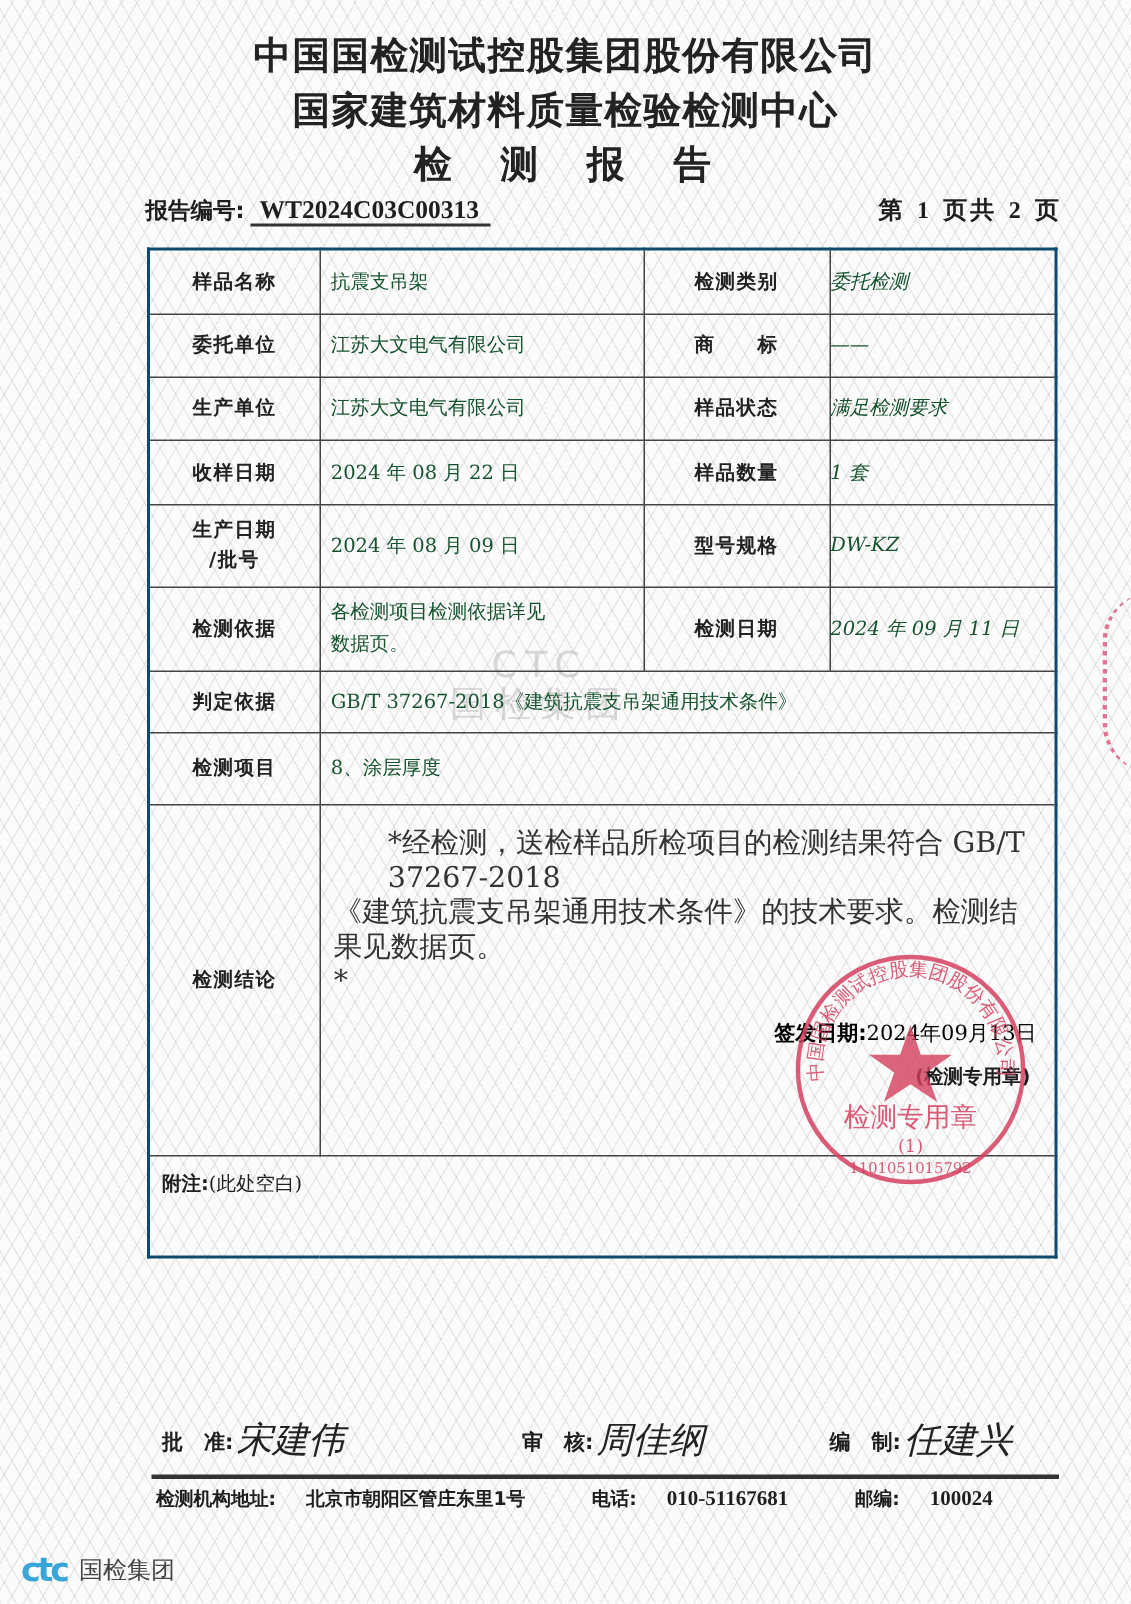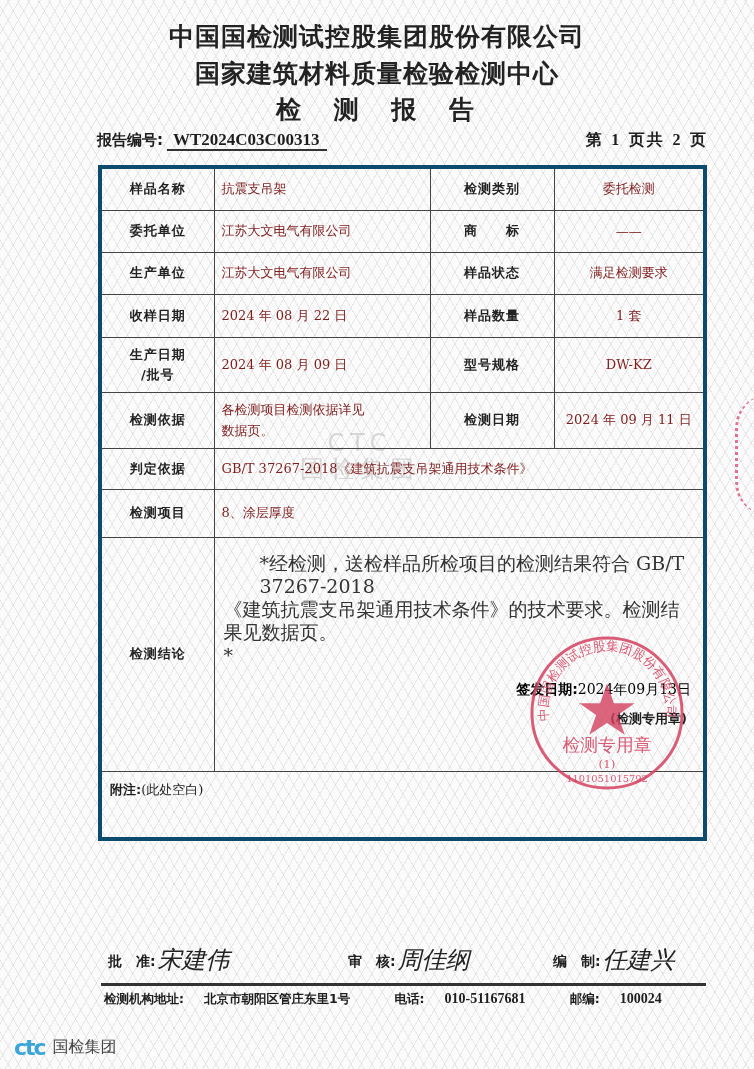--- a/index.html
+++ b/index.html
@@ -15,25 +15,25 @@
   .abs { position: absolute; }
   .title { left: 0; width: 754px; text-align: center; font-weight: bold; font-family: "DejaVu Sans", sans-serif; color: #222; }
   .t1 { top: 20px; font-size: 25px; letter-spacing: 1px; }
   .t2 { top: 57px; font-size: 25px; letter-spacing: 1px; }
   .t3 { top: 93px; font-size: 25px; letter-spacing: 12px; padding-left: 8px; box-sizing: border-box; }
   .report-no { left: 97px; top: 130px; font-size: 15px; font-weight: bold; font-family: "DejaVu Sans", sans-serif; }
   .report-no .val { font-family: "Liberation Serif", serif; font-size: 17px; border-bottom: 2px solid #333; padding: 0 8px 0 6px; margin-left: 4px; }
   .page-info { right: 46px; top: 130px; font-size: 16px; font-weight: bold; font-family: "DejaVu Sans", sans-serif; letter-spacing: 2px; }
   .page-info .num { font-family: "Liberation Serif", serif; }
 
-  table.report { position: absolute; left: 98px; top: 165px; width: 605px; border-collapse: collapse; border: 4px solid #0c4a6e; table-layout: fixed; }
+  table.report { position: absolute; left: 98px; top: 165px; width: 605px; border-collapse: collapse; border: 2px solid #0c4a6e; table-layout: fixed; }
   table.report td { border: 1px solid #444; padding: 0; font-size: 13px; vertical-align: middle; }
   td.lbl { font-family: "DejaVu Sans", sans-serif; font-weight: bold; font-size: 15px; text-align: center; letter-spacing: 1px; color: #222; }
-  td.val { padding-left: 7px !important; color: #7f1d1d; font-family: "DejaVu Serif", serif; }
-  td.val.center { text-align: center; padding-left: 0 !important; }
+  td.val { padding-left: 7px !important; color: #14532d; font-family: "DejaVu Serif", serif; }
+  td.val.center { padding-left: 0 !important; font-style: italic; }
   .conclusion-text { position: absolute; left: 9px; top: 14px; right: 8px; font-size: 19px; line-height: 23px; color: #333; }
   .conclusion-text .indent { padding-left: 36px; }
   .issue-date { position: absolute; right: 12px; top: 143px; font-size: 14px; color: #000000; }
   .issue-date .lab { font-family: "DejaVu Sans", sans-serif; font-weight: bold; }
   .seal-note { position: absolute; right: 16px; top: 172px; font-size: 13px; font-weight: bold; font-family: "DejaVu Sans", sans-serif; }
   .note-cell { vertical-align: top !important; padding: 9px 8px !important; font-size: 13px; }
   .note-cell .lab { font-weight: bold; font-family: "DejaVu Sans", sans-serif; }
 
   .sig-row { top: 932px; left: 108px; width: 610px; height: 40px; font-family: "DejaVu Sans", sans-serif; font-weight: bold; font-size: 14px; }
   .sig { position: absolute; top: 10px; }

